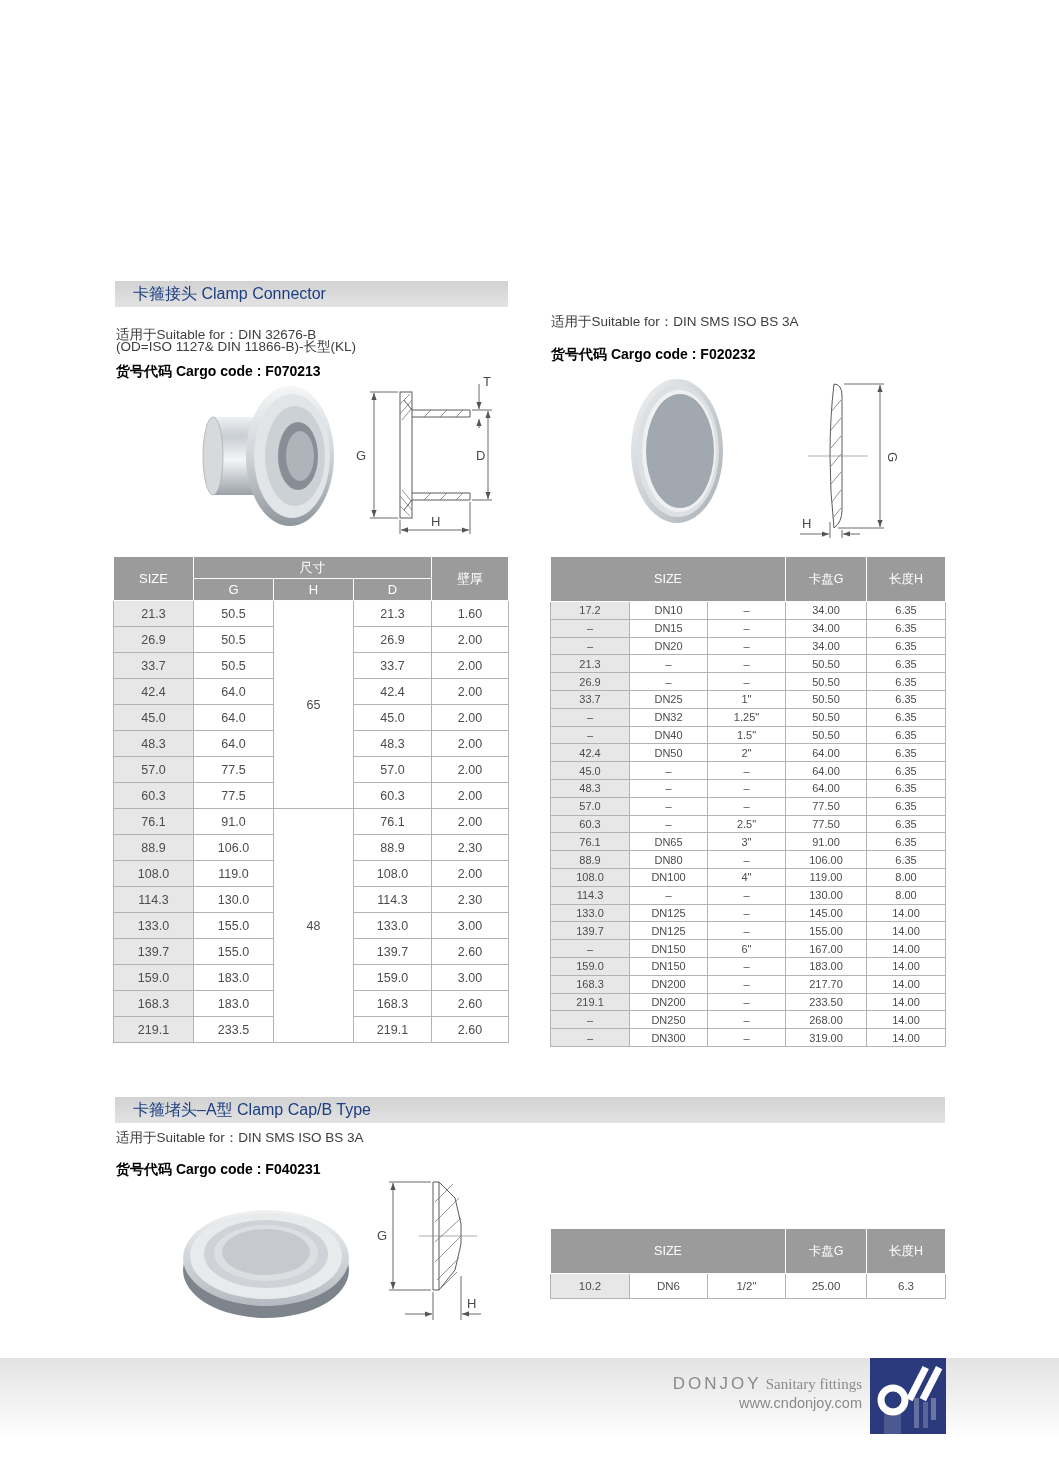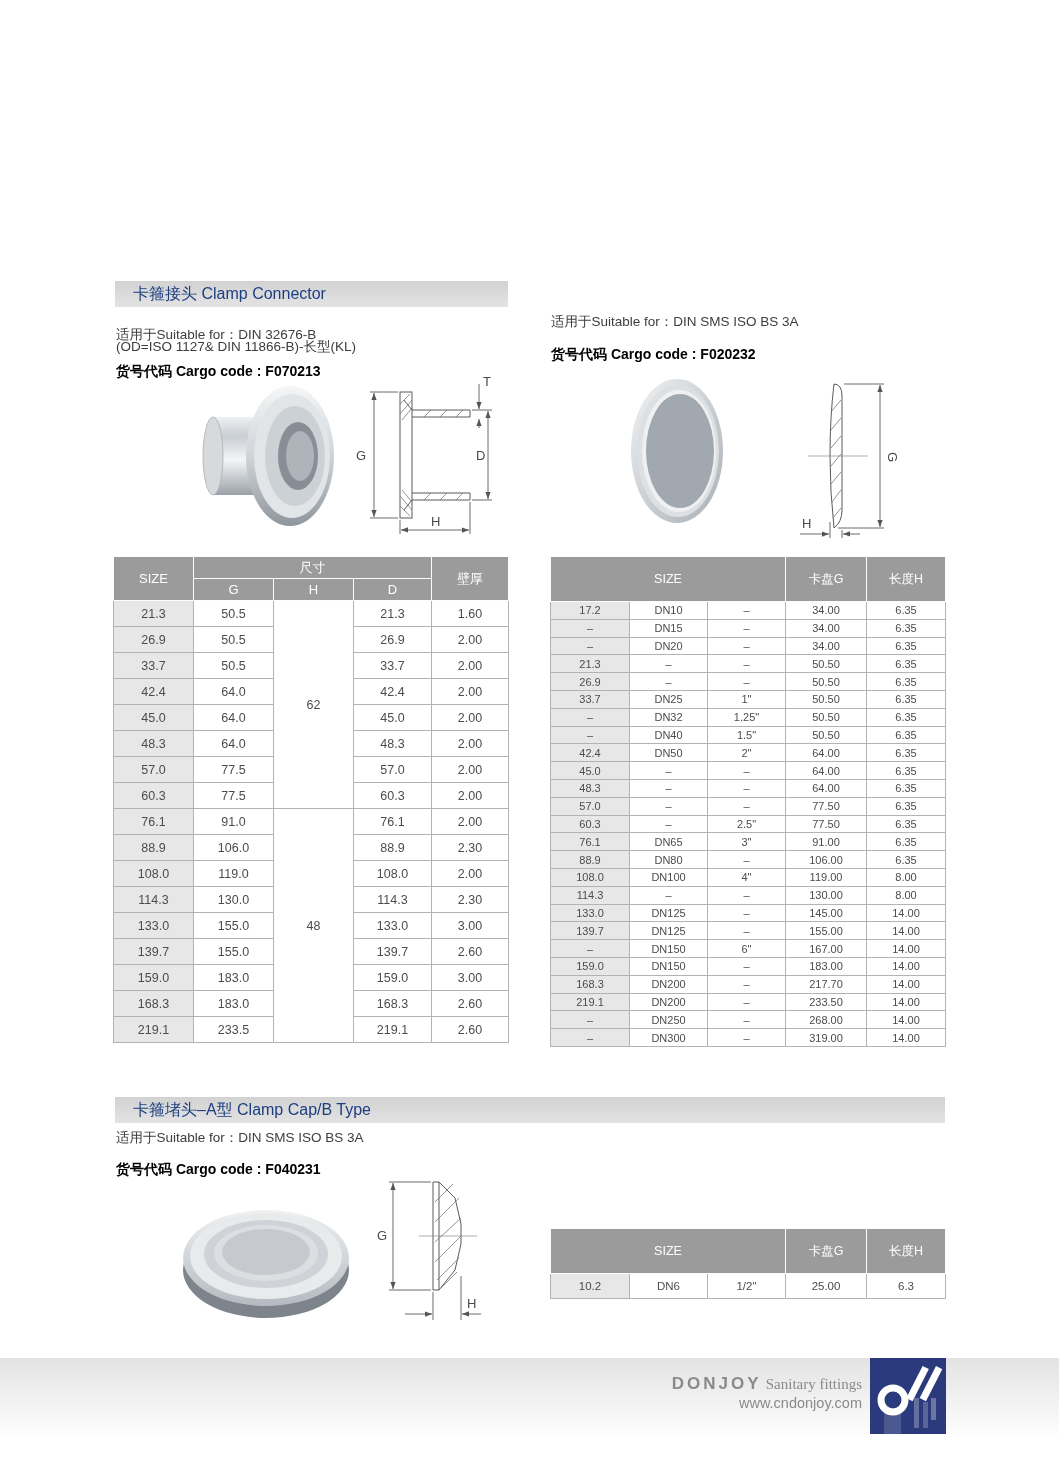--- a/index.html
+++ b/index.html
@@ -38,21 +38,21 @@
   .spec-right td { height:17.8px; padding:0; }
 
   .spec-small { font-size:11.5px; }
   .spec-small th { font-size:12.5px; height:45px; }
   .spec-small td { height:25px; }
 
   #footer-band { position:absolute; left:0; top:1358px; width:1059px; height:76px;
                  background:linear-gradient(to bottom,#e3e3e3,#fdfdfd); }
   #footer-text { position:absolute; right:197px; top:1374px; text-align:right; color:#8a8a8a; }
   #brand-row { font-size:15px; white-space:nowrap; }
-  #brand-name { font-weight:bold; letter-spacing:3px; color:#8a8a8a; font-size:17px; }
+  #brand-name { font-weight:normal; letter-spacing:3px; color:#8a8a8a; font-size:17px; }
   #brand-tagline { font-family:"Liberation Serif", serif; font-size:15px; color:#8a8a8a; }
   #brand-url { font-family:Liberation Sans, sans-serif; font-size:14.5px; color:#8a8a8a; margin-top:1px; }
   #footer-logo { position:absolute; left:870px; top:1358px; width:76px; height:76px; }
 </style>
 </head>
 <body>
 
 <div id="page">
 
   <div class="section-bar" style="left:115px; top:281px; width:393px;">
@@ -156,21 +156,21 @@
       <tr>
         <th>G</th>
         <th>H</th>
         <th>D</th>
       </tr>
     </thead>
     <tbody>
         <tr>
           <td class="first">21.3</td>
           <td>50.5</td>
-          <td class="h-merge" rowspan="8">62</td>
+          <td class="h-merge" rowspan="8">65</td>
           <td>21.3</td>
           <td>1.60</td>
         </tr>
         <tr>
           <td class="first">26.9</td>
           <td>50.5</td>
           <td>26.9</td>
           <td>2.00</td>
         </tr>
         <tr>

